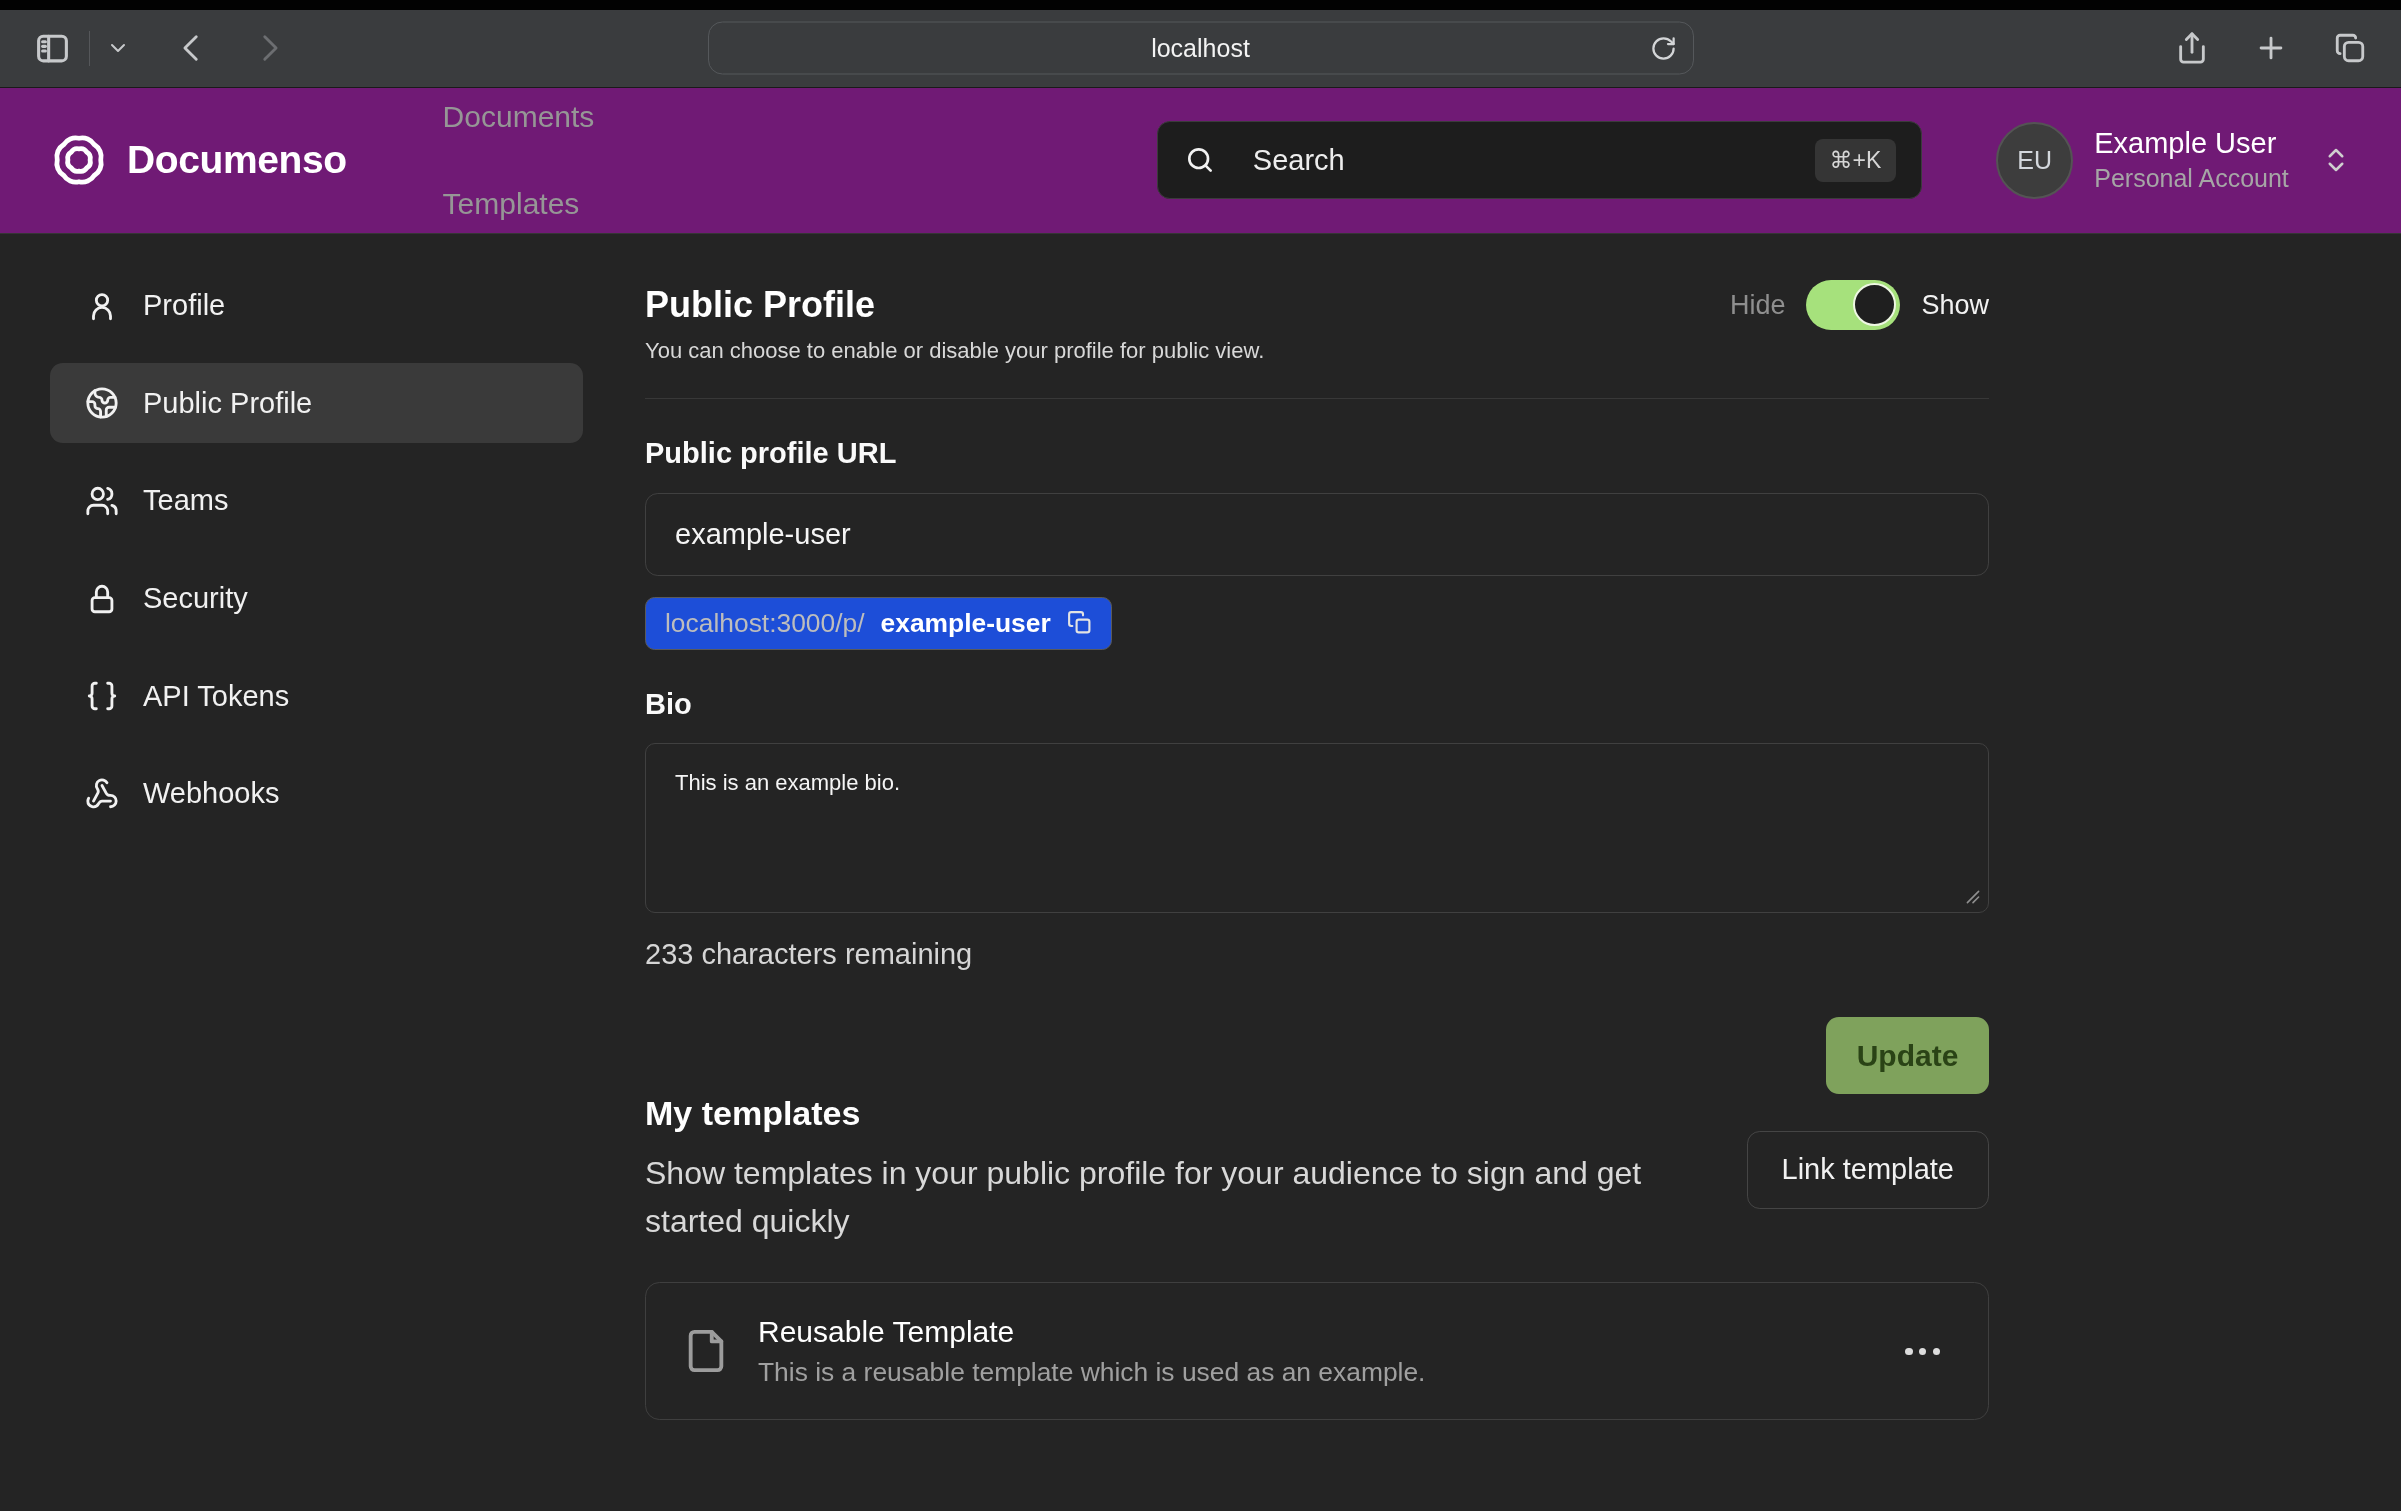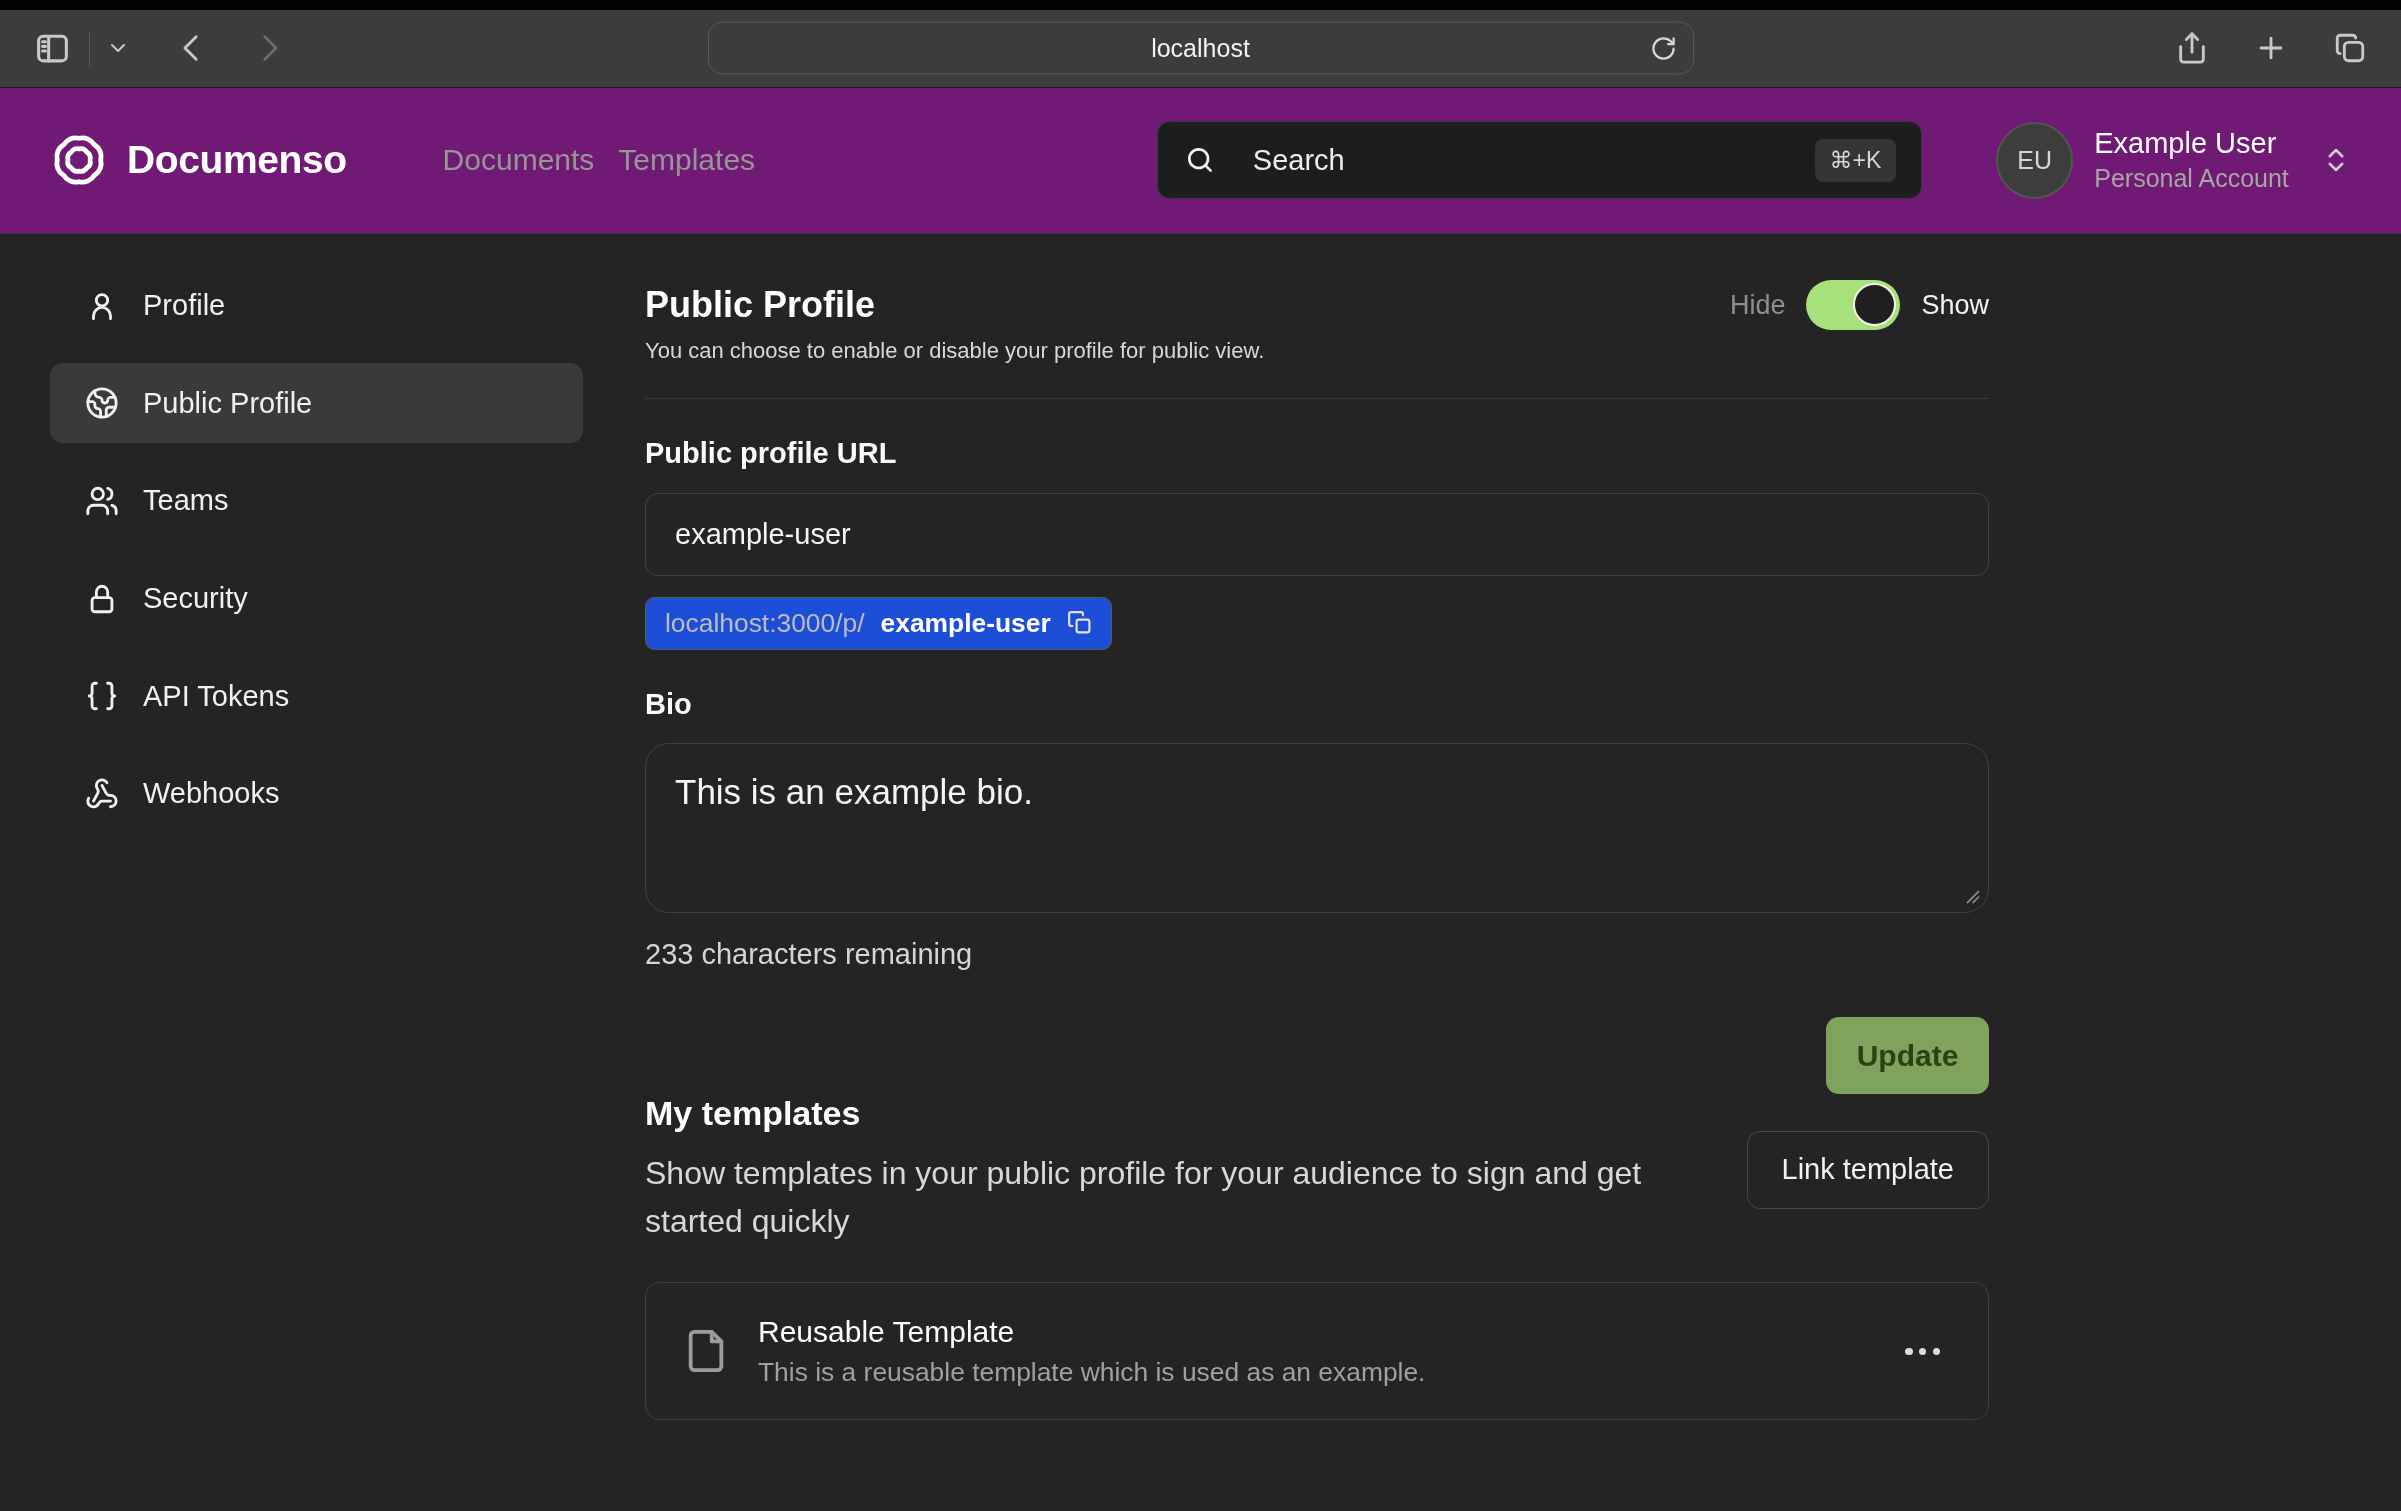--- a/index.html
+++ b/index.html
@@ -33,21 +33,21 @@
   .reload { position:absolute; right:16px; top:50%; transform:translateY(-50%); color:#d3d5d7; }
   .chrome-right { margin-left:auto; display:flex; align-items:center; gap:45px; color:#c7c9cb; }
 
   
   .app-header {
     height:146px; background:#701a75; border-bottom:1.6px solid #353535;
     display:flex; align-items:center; padding:16px 50px;
   }
   .brand { display:flex; align-items:center; gap:19px; color:#ffffff; }
   .brand-name { font-size:39px; font-weight:700; letter-spacing:-0.4px; }
-  .top-nav { display:flex; gap:24px; margin-left:96px; }
+  .top-nav { display:flex; gap:53px; margin-left:96px;flex-direction:column; }
   .top-nav a { font-size:30px; color:#969696; text-decoration:none; font-weight:500; }
   .search {
     margin-left:auto; width:765px; height:78px; background:#1d1d1d;
     border:1.6px solid #3b3b3b; border-radius:12.8px;
     display:flex; align-items:center; padding:0 25.6px; gap:37px;
   }
   .search-text { font-size:29px; color:#ededed; }
   .kbd {
     margin-left:auto; background:#353535; border-radius:8px;
     padding:8px 14.4px; font-size:23px; color:#d6d6d6;
@@ -100,22 +100,22 @@
     background:#1d4ed8; border:1.6px solid #5a5a5a; border-radius:9.6px;
     height:53px; padding:0 19px; font-size:26.4px; cursor:pointer;
   }
   .url-pill .prefix { color:#bdbdbd; }
   .url-pill .slug { color:#ffffff; font-weight:700; }
   .url-pill .icon { color:#e3e3e3; }
 
   .bio-wrap { position:relative; margin-top:22.4px; }
   .bio-area {
     width:100%; height:170px; background:transparent; resize:none;
-    border:1.6px solid #404040; border-radius:24px; padding:24px 29px;
-    font-size:35px; color:#f5f5f5; font-family:"Liberation Sans", sans-serif; outline:none; line-height:1.35;
+    border:1.6px solid #404040; border-radius:10px; padding:24px 29px;
+    font-size:22px; color:#f5f5f5; font-family:"Liberation Sans", sans-serif; outline:none; line-height:1.35;
   }
   .resize-handle { position:absolute; right:8px; bottom:11.2px; color:#8f8f8f; }
   .remaining { margin-top:22.4px; font-size:29px; color:#d6d6d6; }
 
   .update-row { margin-top:46px; display:flex; justify-content:flex-end; }
   .update-btn {
     width:163px; height:77px; border:none; border-radius:12.8px; cursor:pointer;
     background:#7fa25c; color:#2a4316; font-size:30px; font-weight:600;
     font-family:"Liberation Sans", sans-serif;
   }

